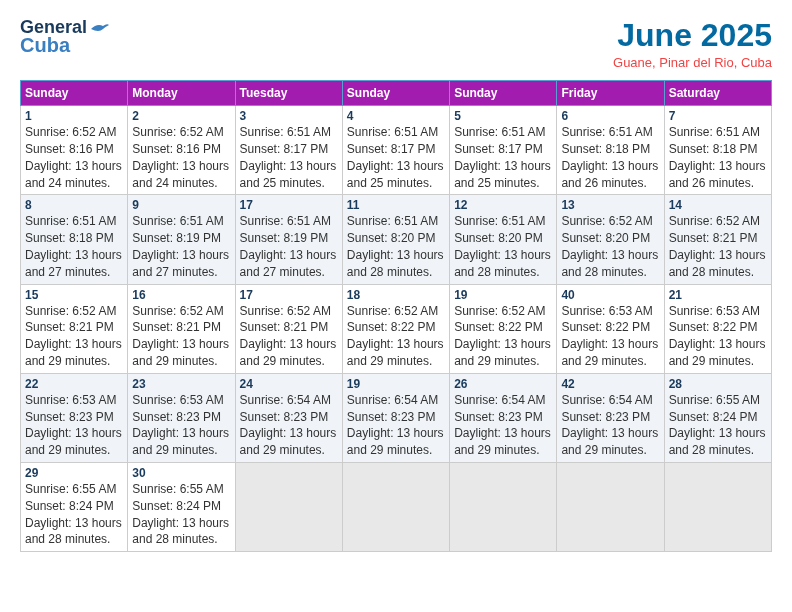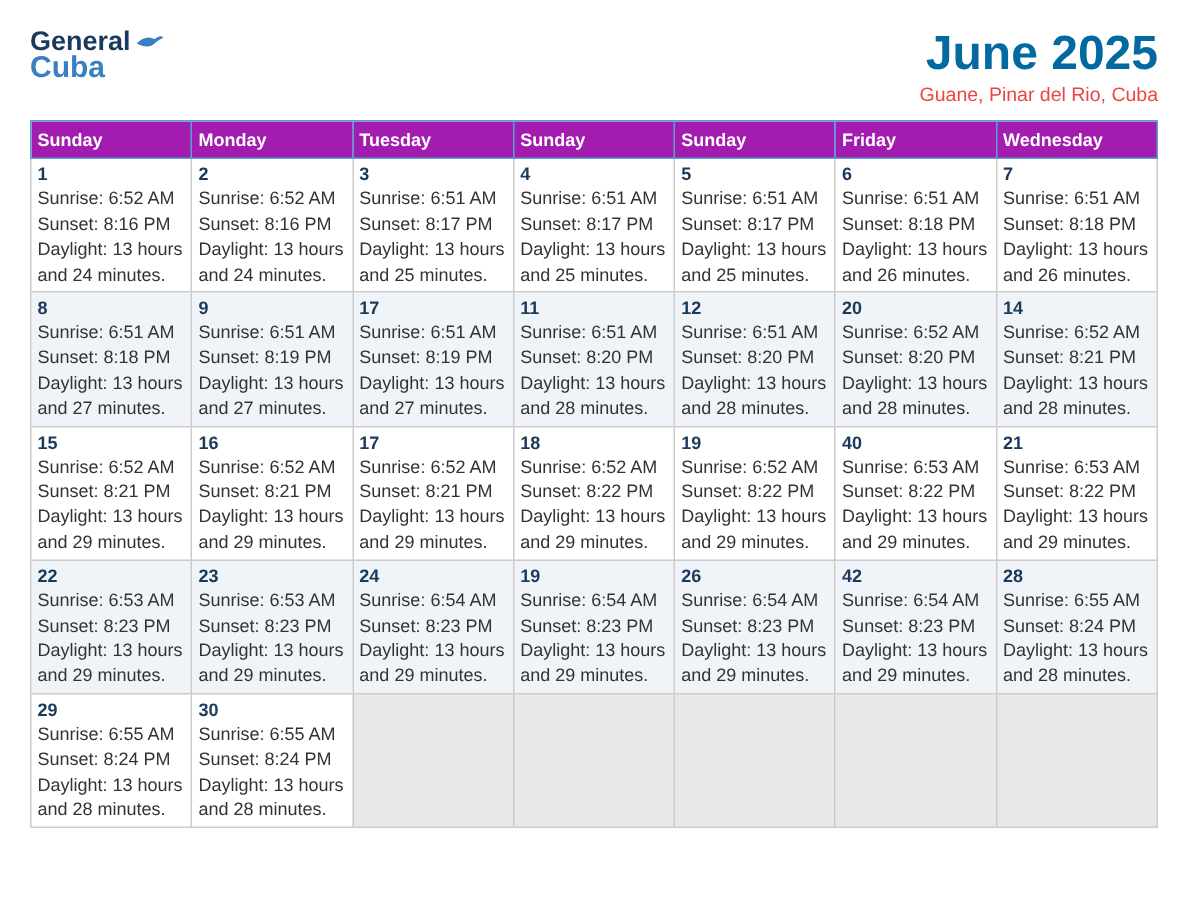--- a/index.html
+++ b/index.html
@@ -121,40 +121,40 @@
 
   <table>
     <thead>
       <tr>
         <th>Sunday</th>
         <th>Monday</th>
         <th>Tuesday</th>
         <th>Sunday</th>
         <th>Sunday</th>
         <th>Friday</th>
-        <th>Wednesday</th>
+        <th>Saturday</th>
       </tr>
     </thead>
     <tbody id="calendar-body">
     <tr>
           <td><span class="day-num">1</span><span class="day-detail">Sunrise: 6:52 AM<br>Sunset: 8:16 PM<br>Daylight: 13 hours and 24 minutes.</span></td>
           <td><span class="day-num">2</span><span class="day-detail">Sunrise: 6:52 AM<br>Sunset: 8:16 PM<br>Daylight: 13 hours and 24 minutes.</span></td>
           <td><span class="day-num">3</span><span class="day-detail">Sunrise: 6:51 AM<br>Sunset: 8:17 PM<br>Daylight: 13 hours and 25 minutes.</span></td>
           <td><span class="day-num">4</span><span class="day-detail">Sunrise: 6:51 AM<br>Sunset: 8:17 PM<br>Daylight: 13 hours and 25 minutes.</span></td>
           <td><span class="day-num">5</span><span class="day-detail">Sunrise: 6:51 AM<br>Sunset: 8:17 PM<br>Daylight: 13 hours and 25 minutes.</span></td>
           <td><span class="day-num">6</span><span class="day-detail">Sunrise: 6:51 AM<br>Sunset: 8:18 PM<br>Daylight: 13 hours and 26 minutes.</span></td>
           <td><span class="day-num">7</span><span class="day-detail">Sunrise: 6:51 AM<br>Sunset: 8:18 PM<br>Daylight: 13 hours and 26 minutes.</span></td>
         </tr>
         <tr>
           <td><span class="day-num">8</span><span class="day-detail">Sunrise: 6:51 AM<br>Sunset: 8:18 PM<br>Daylight: 13 hours and 27 minutes.</span></td>
           <td><span class="day-num">9</span><span class="day-detail">Sunrise: 6:51 AM<br>Sunset: 8:19 PM<br>Daylight: 13 hours and 27 minutes.</span></td>
           <td><span class="day-num">17</span><span class="day-detail">Sunrise: 6:51 AM<br>Sunset: 8:19 PM<br>Daylight: 13 hours and 27 minutes.</span></td>
           <td><span class="day-num">11</span><span class="day-detail">Sunrise: 6:51 AM<br>Sunset: 8:20 PM<br>Daylight: 13 hours and 28 minutes.</span></td>
           <td><span class="day-num">12</span><span class="day-detail">Sunrise: 6:51 AM<br>Sunset: 8:20 PM<br>Daylight: 13 hours and 28 minutes.</span></td>
-          <td><span class="day-num">20</span><span class="day-detail">Sunrise: 6:52 AM<br>Sunset: 8:20 PM<br>Daylight: 13 hours and 28 minutes.</span></td>
+          <td><span class="day-num">13</span><span class="day-detail">Sunrise: 6:52 AM<br>Sunset: 8:20 PM<br>Daylight: 13 hours and 28 minutes.</span></td>
           <td><span class="day-num">14</span><span class="day-detail">Sunrise: 6:52 AM<br>Sunset: 8:21 PM<br>Daylight: 13 hours and 28 minutes.</span></td>
         </tr>
         <tr>
           <td><span class="day-num">15</span><span class="day-detail">Sunrise: 6:52 AM<br>Sunset: 8:21 PM<br>Daylight: 13 hours and 29 minutes.</span></td>
           <td><span class="day-num">16</span><span class="day-detail">Sunrise: 6:52 AM<br>Sunset: 8:21 PM<br>Daylight: 13 hours and 29 minutes.</span></td>
           <td><span class="day-num">17</span><span class="day-detail">Sunrise: 6:52 AM<br>Sunset: 8:21 PM<br>Daylight: 13 hours and 29 minutes.</span></td>
           <td><span class="day-num">18</span><span class="day-detail">Sunrise: 6:52 AM<br>Sunset: 8:22 PM<br>Daylight: 13 hours and 29 minutes.</span></td>
           <td><span class="day-num">19</span><span class="day-detail">Sunrise: 6:52 AM<br>Sunset: 8:22 PM<br>Daylight: 13 hours and 29 minutes.</span></td>
           <td><span class="day-num">40</span><span class="day-detail">Sunrise: 6:53 AM<br>Sunset: 8:22 PM<br>Daylight: 13 hours and 29 minutes.</span></td>
           <td><span class="day-num">21</span><span class="day-detail">Sunrise: 6:53 AM<br>Sunset: 8:22 PM<br>Daylight: 13 hours and 29 minutes.</span></td>

